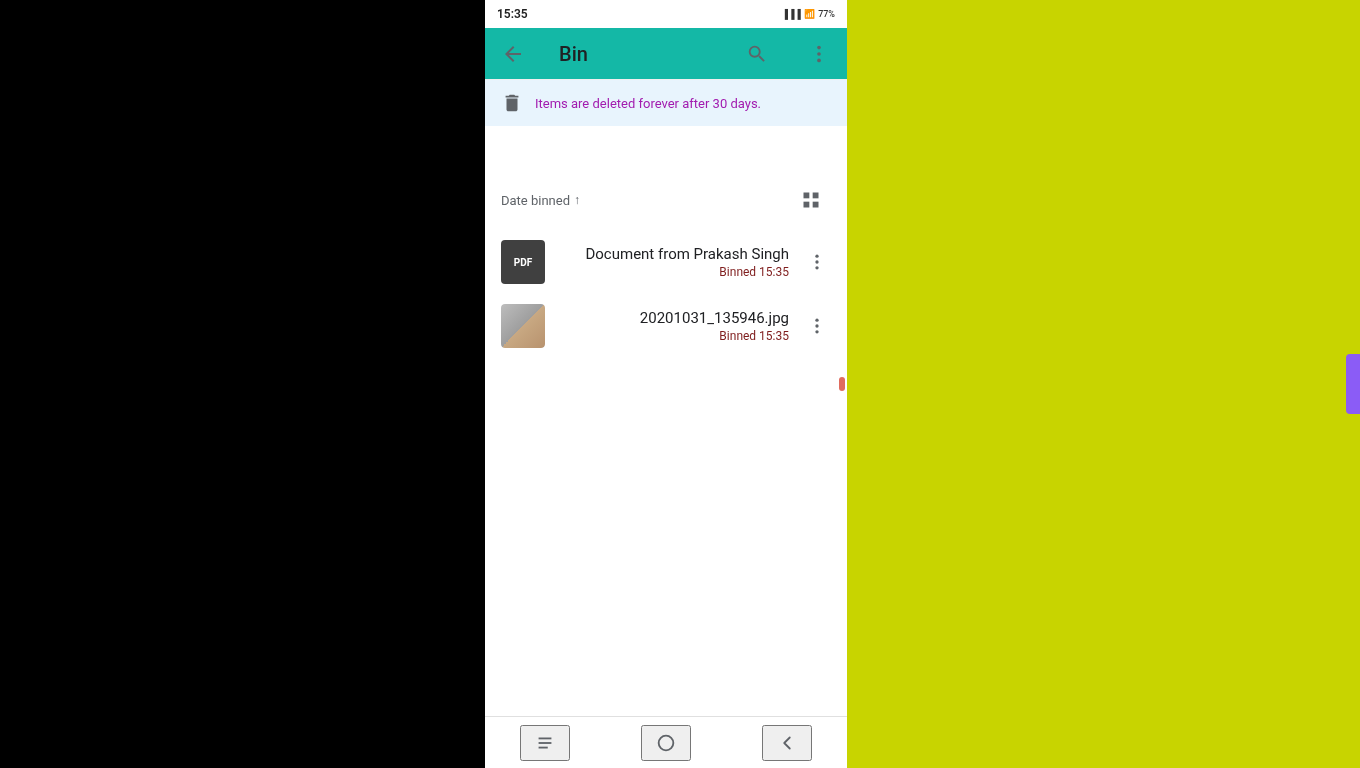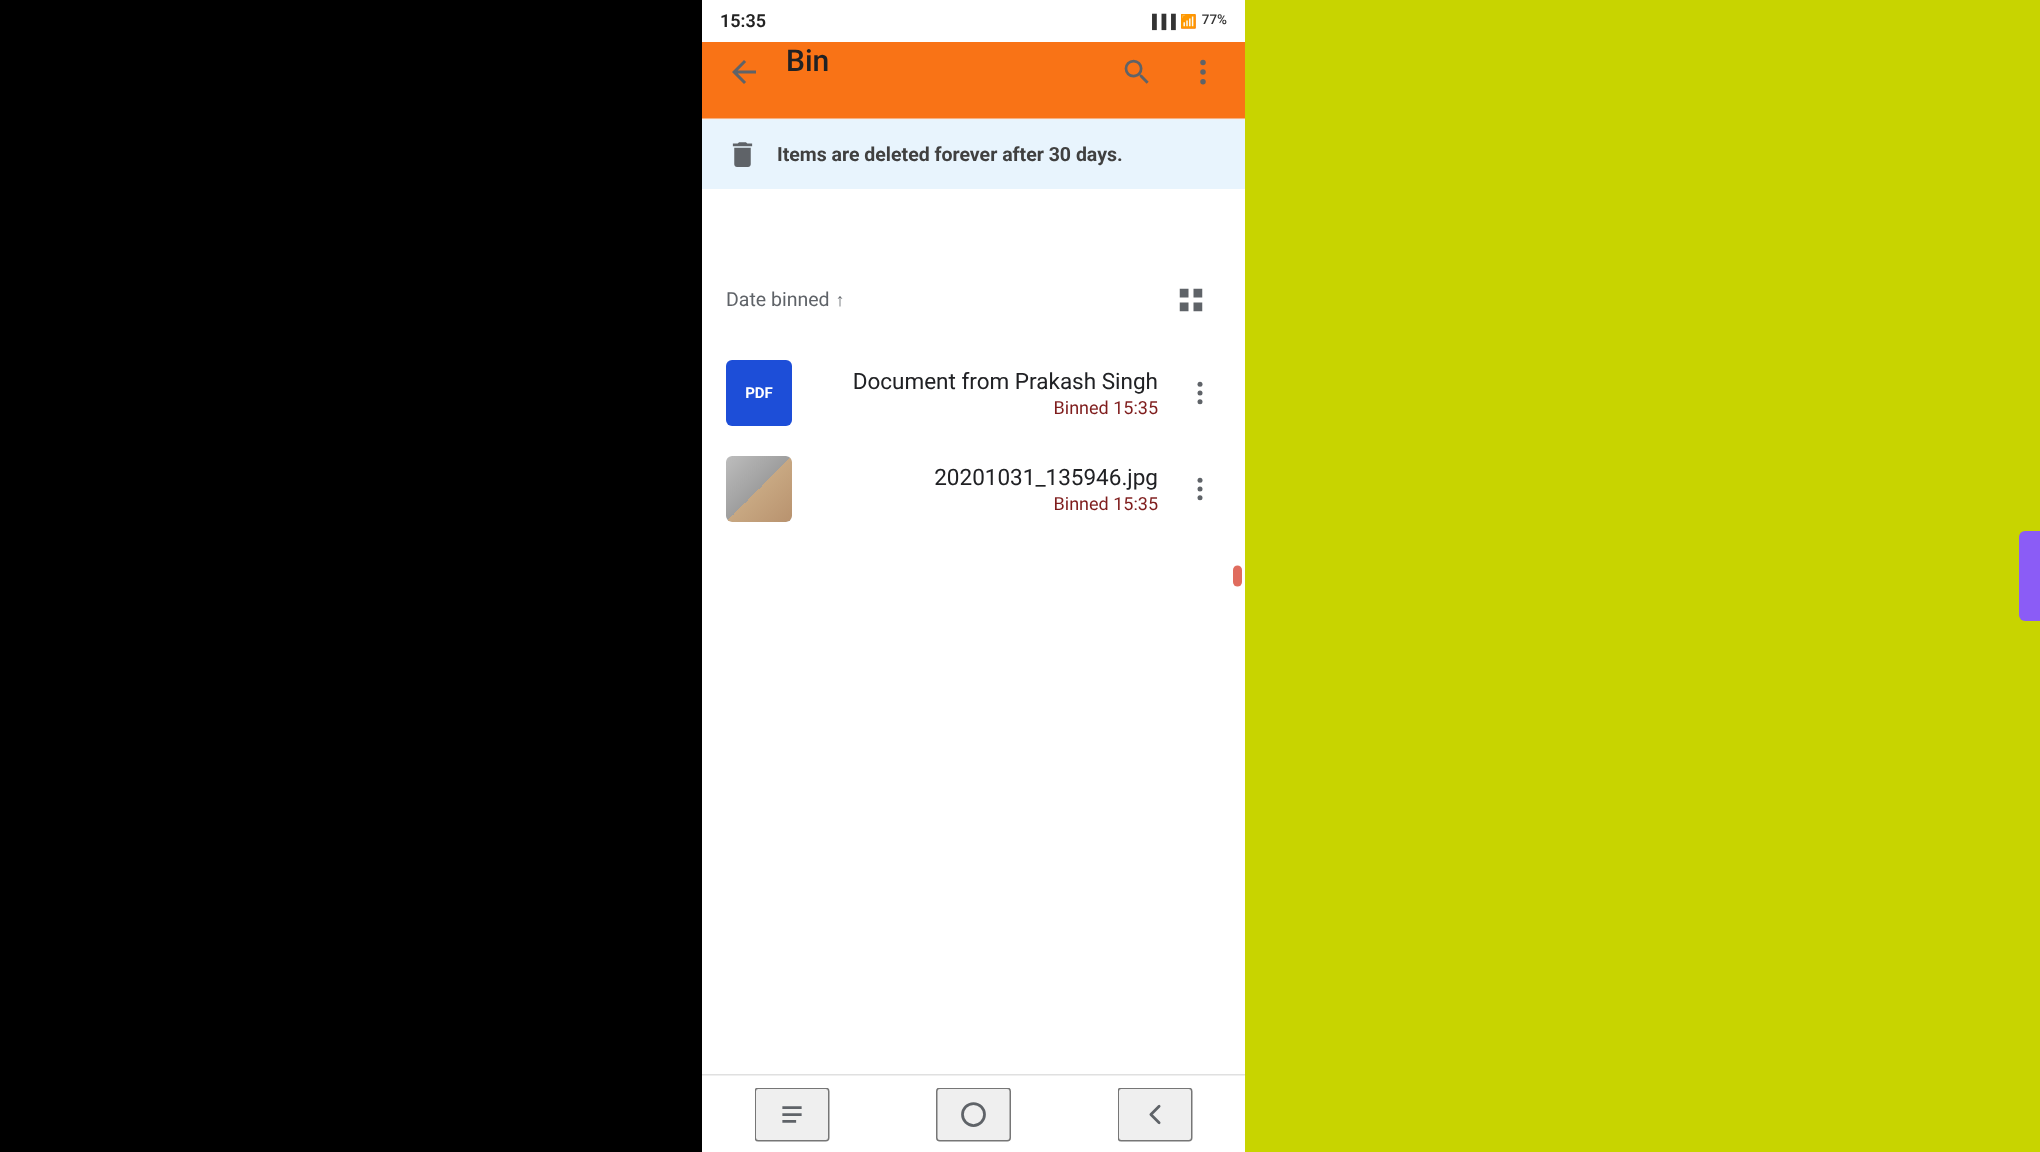--- a/index.html
+++ b/index.html
@@ -15,20 +15,21 @@
       overflow: hidden;
     }
 
     .outer-bg {
       position: relative;
       width: 1360px;
       height: 768px;
       background: #000;
       display: flex;
       align-items: stretch;
+      padding-left: 17px;
     }
 
     
     .left-black {
       width: 468px;
       background: #000;
       flex-shrink: 0;
     }
 
     
@@ -81,25 +82,26 @@
 
     .status-right {
       display: flex;
       align-items: center;
       gap: 3px;
       font-size: 10px;
     }
 
     
     .top-bar {
-      background: #f97316;
+      background: #14b8a6;
       height: 52px;
       display: flex;
+      align-items: center;
       padding: 0 8px;
-      gap: 4px;
+      gap: 22px;
       border-bottom: 1px solid #f0f0f0;
     }
 
     .top-bar-title {
       flex: 1;
       font-size: 20px;
       font-weight: 500;
       color: #202124;
       padding-left: 4px;
     }
@@ -125,23 +127,22 @@
       padding: 12px 16px;
       gap: 12px;
     }
 
     .trash-icon-container {
       color: #5f6368;
     }
 
     .info-text {
       font-size: 13px;
-      color: #404040;
+      color: #a21caf;
       flex: 1;
-      font-weight: bold;
     }
 
     
     .sort-bar {
       display: flex;
       align-items: center;
       justify-content: space-between;
       padding: 10px 16px;
       background: #fff;
       margin-top: 44px;
@@ -185,21 +186,21 @@
       height: 44px;
       border-radius: 4px;
       display: flex;
       align-items: center;
       justify-content: center;
       flex-shrink: 0;
       overflow: hidden;
     }
 
     .pdf-thumb {
-      background: #1d4ed8;
+      background: #404040;
       color: #fff;
       font-size: 11px;
       font-weight: 700;
     }
 
     .img-thumb {
       background: #e0e0e0;
       position: relative;
     }
 

